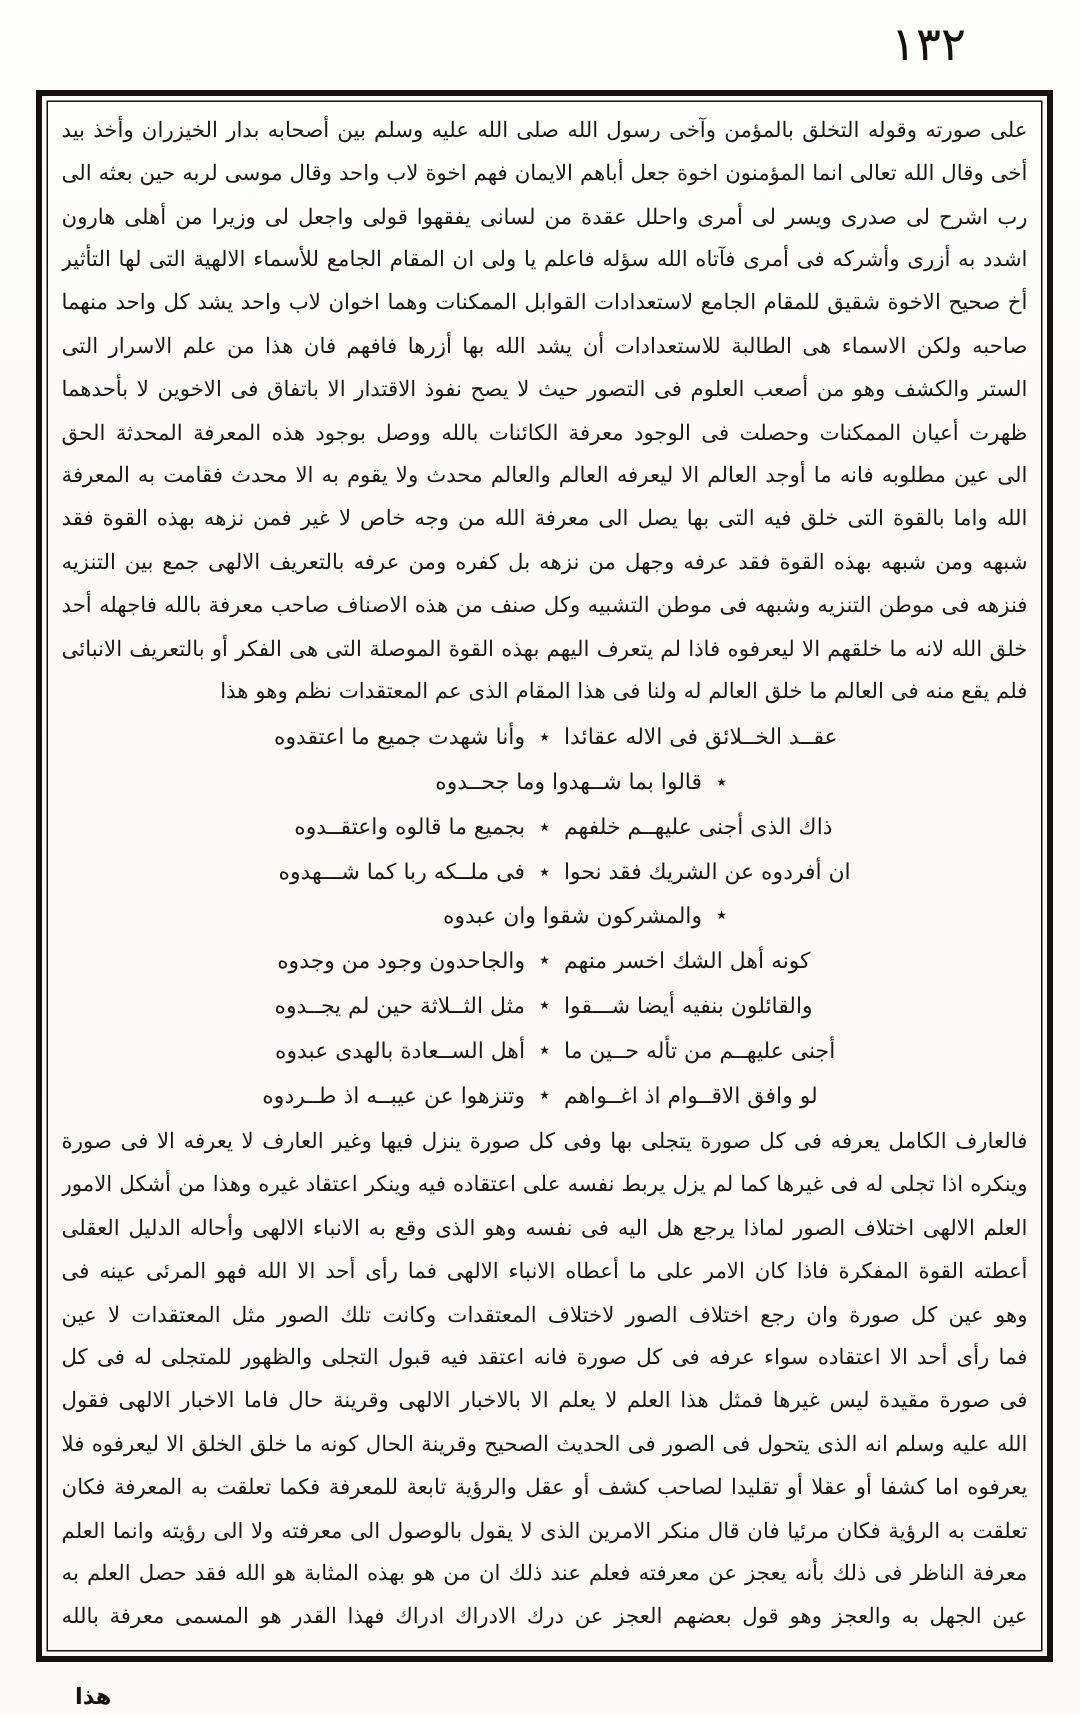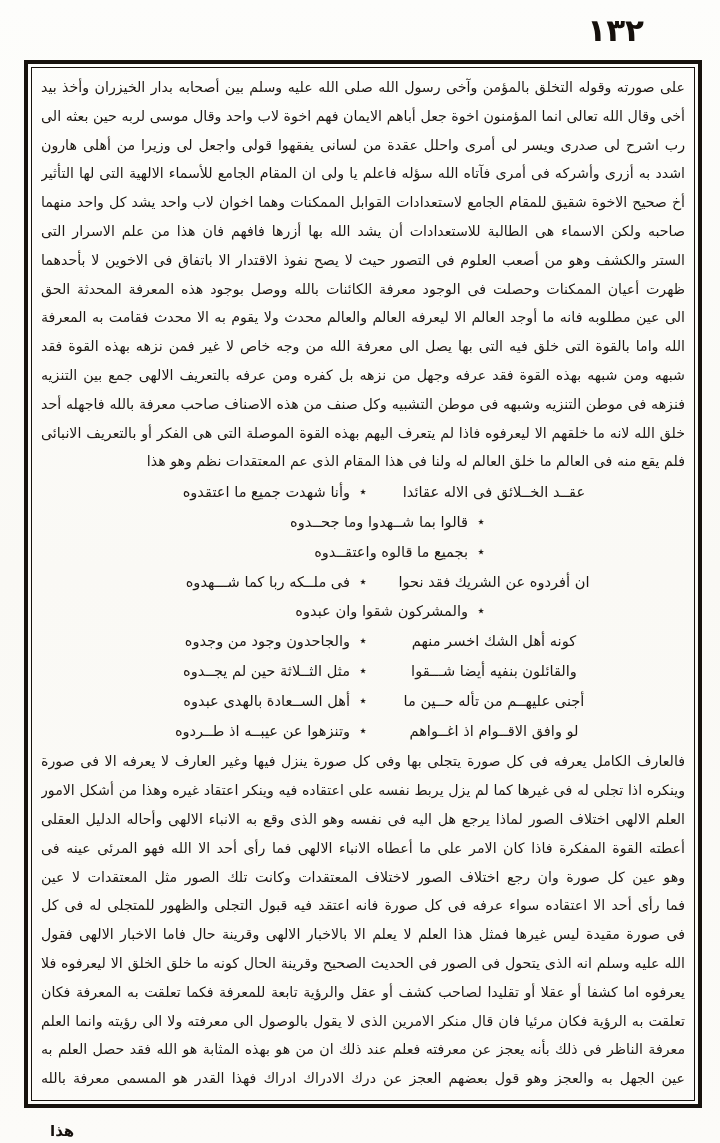--- a/index.html
+++ b/index.html
@@ -8,21 +8,21 @@
     font-family:"DejaVu Sans",sans-serif;
     background:#ffffff;
   }
   .page{
     position:relative;width:720px;height:1143px;
     background:linear-gradient(180deg,#fdfdfb 0%,#faf9f5 50%,#fcfbf8 100%);
     color:#1b1510;overflow:hidden;
   }
   .page-number{
     position:absolute;top:12px;right:76px;
-    font-size:31px;font-weight:bold;letter-spacing:1px;
+    font-size:31px;font-weight:normal;letter-spacing:1px;
     color:#15100c;
   }
   .frame-outer{
     position:absolute;top:60px;left:24px;width:678px;height:1048px;
     border:4px solid #17120d;box-sizing:border-box;padding:3px;
     background:transparent;
   }
   .frame-inner{
     border:1.6px solid #17120d;height:100%;box-sizing:border-box;
     padding:5px 9px 0 9px;overflow:hidden;
@@ -35,21 +35,21 @@
     color:#1d1712;
   }
   .prose.top .line:last-child{text-align-last:right;}
   .poem{margin:1px 0 2px 0;}
   .verse{
     display:flex;direction:rtl;justify-content:center;
     font-size:14.6px;line-height:29.8px;max-height:29.8px;overflow:hidden;
     color:#1d1712;
   }
   .hemi{width:236px;overflow:hidden;}
-  .hemi-right{text-align:center;}
+  .hemi-right{text-align:left;}
   .hemi-left{text-align:right;}
   .verse-sep{width:26px;text-align:center;flex:0 0 auto;font-size:13px;}
   .catchword{
     position:absolute;bottom:3px;left:50px;
     font-size:15px;font-weight:bold;color:#15100c;
   }
 </style>
 </head>
 <body>
 
@@ -78,20 +78,21 @@
           <div class="verse">
             <div class="hemi hemi-right">عقــد الخــلائق فى الاله عقائدا</div>
             <div class="verse-sep">٭</div>
             <div class="hemi hemi-left">وأنا شهدت جميع ما اعتقدوه</div>
           </div>
           <div class="verse">
             <div class="verse-sep">٭</div>
             <div class="hemi hemi-left">قالوا بما شــهدوا وما جحــدوه</div>
           </div>
           <div class="verse">
+            <div class="hemi hemi-right">ذاك الذى أجنى عليهــم خلفهم</div>
             <div class="verse-sep">٭</div>
             <div class="hemi hemi-left">بجميع ما قالوه واعتقــدوه</div>
           </div>
           <div class="verse">
             <div class="hemi hemi-right">ان أفردوه عن الشريك فقد نحوا</div>
             <div class="verse-sep">٭</div>
             <div class="hemi hemi-left">فى ملــكه ربا كما شـــهدوه</div>
           </div>
           <div class="verse">
             <div class="verse-sep">٭</div>

